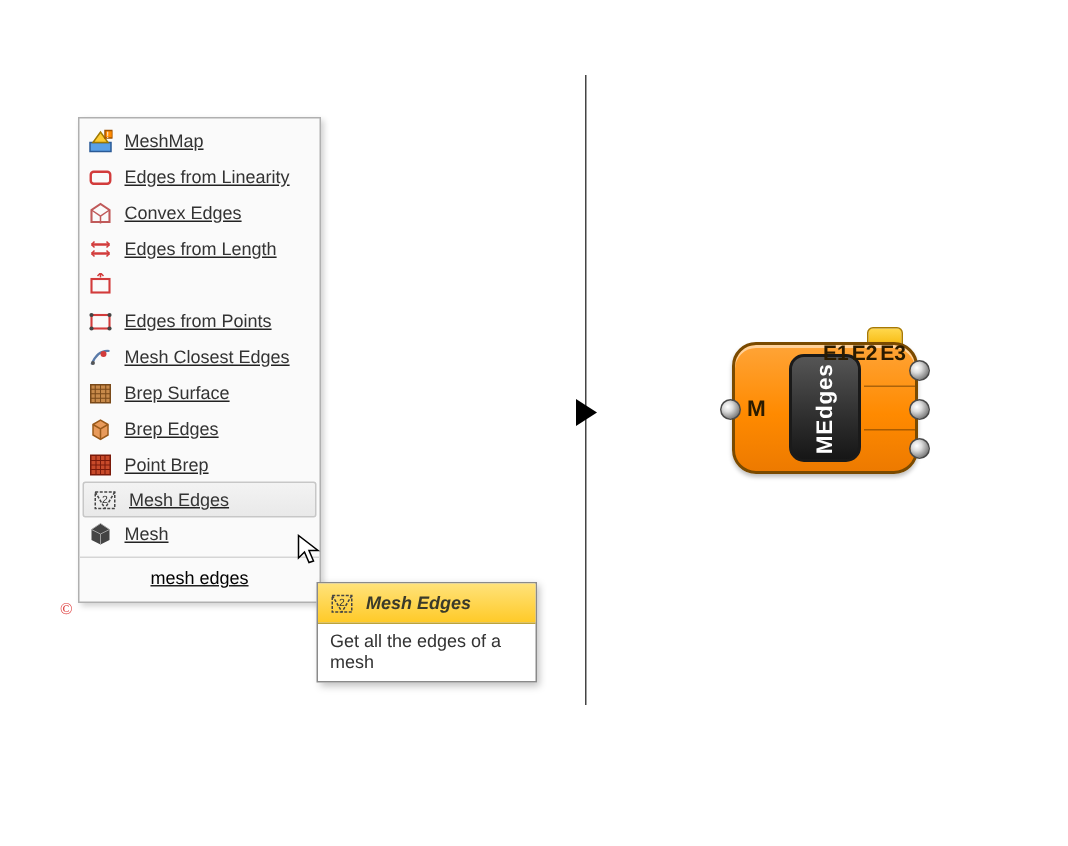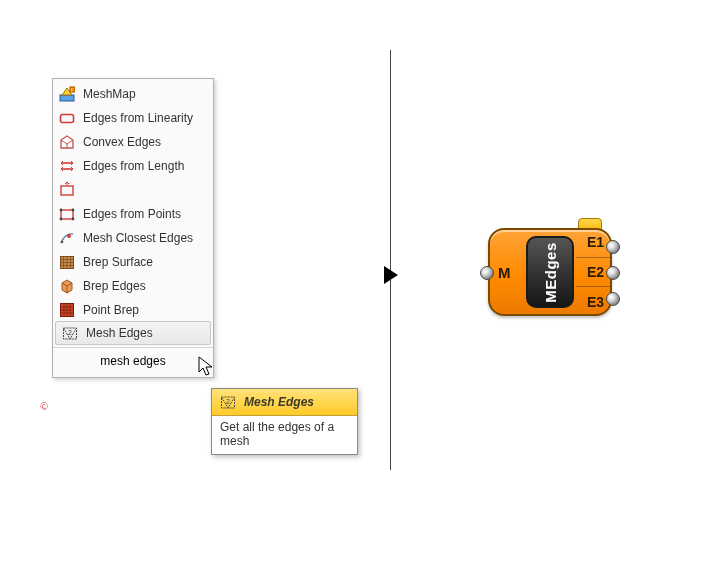--- a/index.html
+++ b/index.html
@@ -18,20 +18,21 @@
   
   .popup {
     position: absolute;
     left: 52px;
     top: 78px;
     width: 160px;
     background: #fafafa;
     border: 1px solid #b0b0b0;
     box-shadow: 2px 2px 4px rgba(0,0,0,.18);
     padding: 3px 0;
+    text-decoration: underline;
   }
   .menu-row {
     display: flex;
     align-items: center;
     height: 24px;
     padding: 0 4px 0 6px;
     gap: 8px;
     white-space: nowrap;
   }
   .menu-row.selected {
@@ -175,21 +176,21 @@
     color:#fff;
     font: 700 15px/1 "Segoe UI", sans-serif;
     transform: rotate(-90deg);
     white-space: nowrap;
     letter-spacing: .5px;
   }
   .comp-outs {
     position:absolute;
     right:8px; top:0; bottom:0;
     display:flex;
-    flex-direction:column;
+    flex-direction:row;
     justify-content:space-around;
     gap:2px;
   }
   .comp-outs span {
     font: 700 14px/1 "Segoe UI", sans-serif;
     color:#2b1b00;
   }
   .port {
     position:absolute;
     width:12px; height:12px;
@@ -324,20 +325,29 @@
     <span class="micon">
       <svg width="16" height="16">
           <rect x="1.5" y="3" width="13" height="11" fill="none" stroke="#444" stroke-dasharray="2 1"></rect>
           <path d="M1.5 3 L8 14 M14.5 3 L8 14" stroke="#444" stroke-dasharray="2 1" fill="none"></path>
           <text x="6" y="10" font-size="7" fill="#333">2</text>
         </svg>
     </span>
     <span class="menu-label">Mesh Edges</span>
   </div>
 
+  <div class="menu-row">
+    <span class="micon">
+      <svg width="16" height="16">
+          <polygon points="8,1 14,5 14,12 8,15 2,12 2,5" fill="#444"></polygon>
+          <path d="M2 5 L8 8 L14 5 M8 8 L8 15 M2 5 L8 1 M14 5 L8 1" stroke="#aaa" stroke-width="0.6" fill="none"></path>
+        </svg>
+    </span>
+    <span class="menu-label">Mesh</span>
+  </div>
 
   <div class="menu-row search-row">
     <input class="search-input" type="text" value="mesh edges" style="">
   </div>
 </div>
 
 <span class="copyright">©</span>
 
 <svg class="cursor" width="18" height="22">
   <path d="M1 1 L1 16 L5 12 L8 19 L11 18 L8 11 L14 11 Z" fill="#fff" stroke="#000" stroke-width="1"></path>

